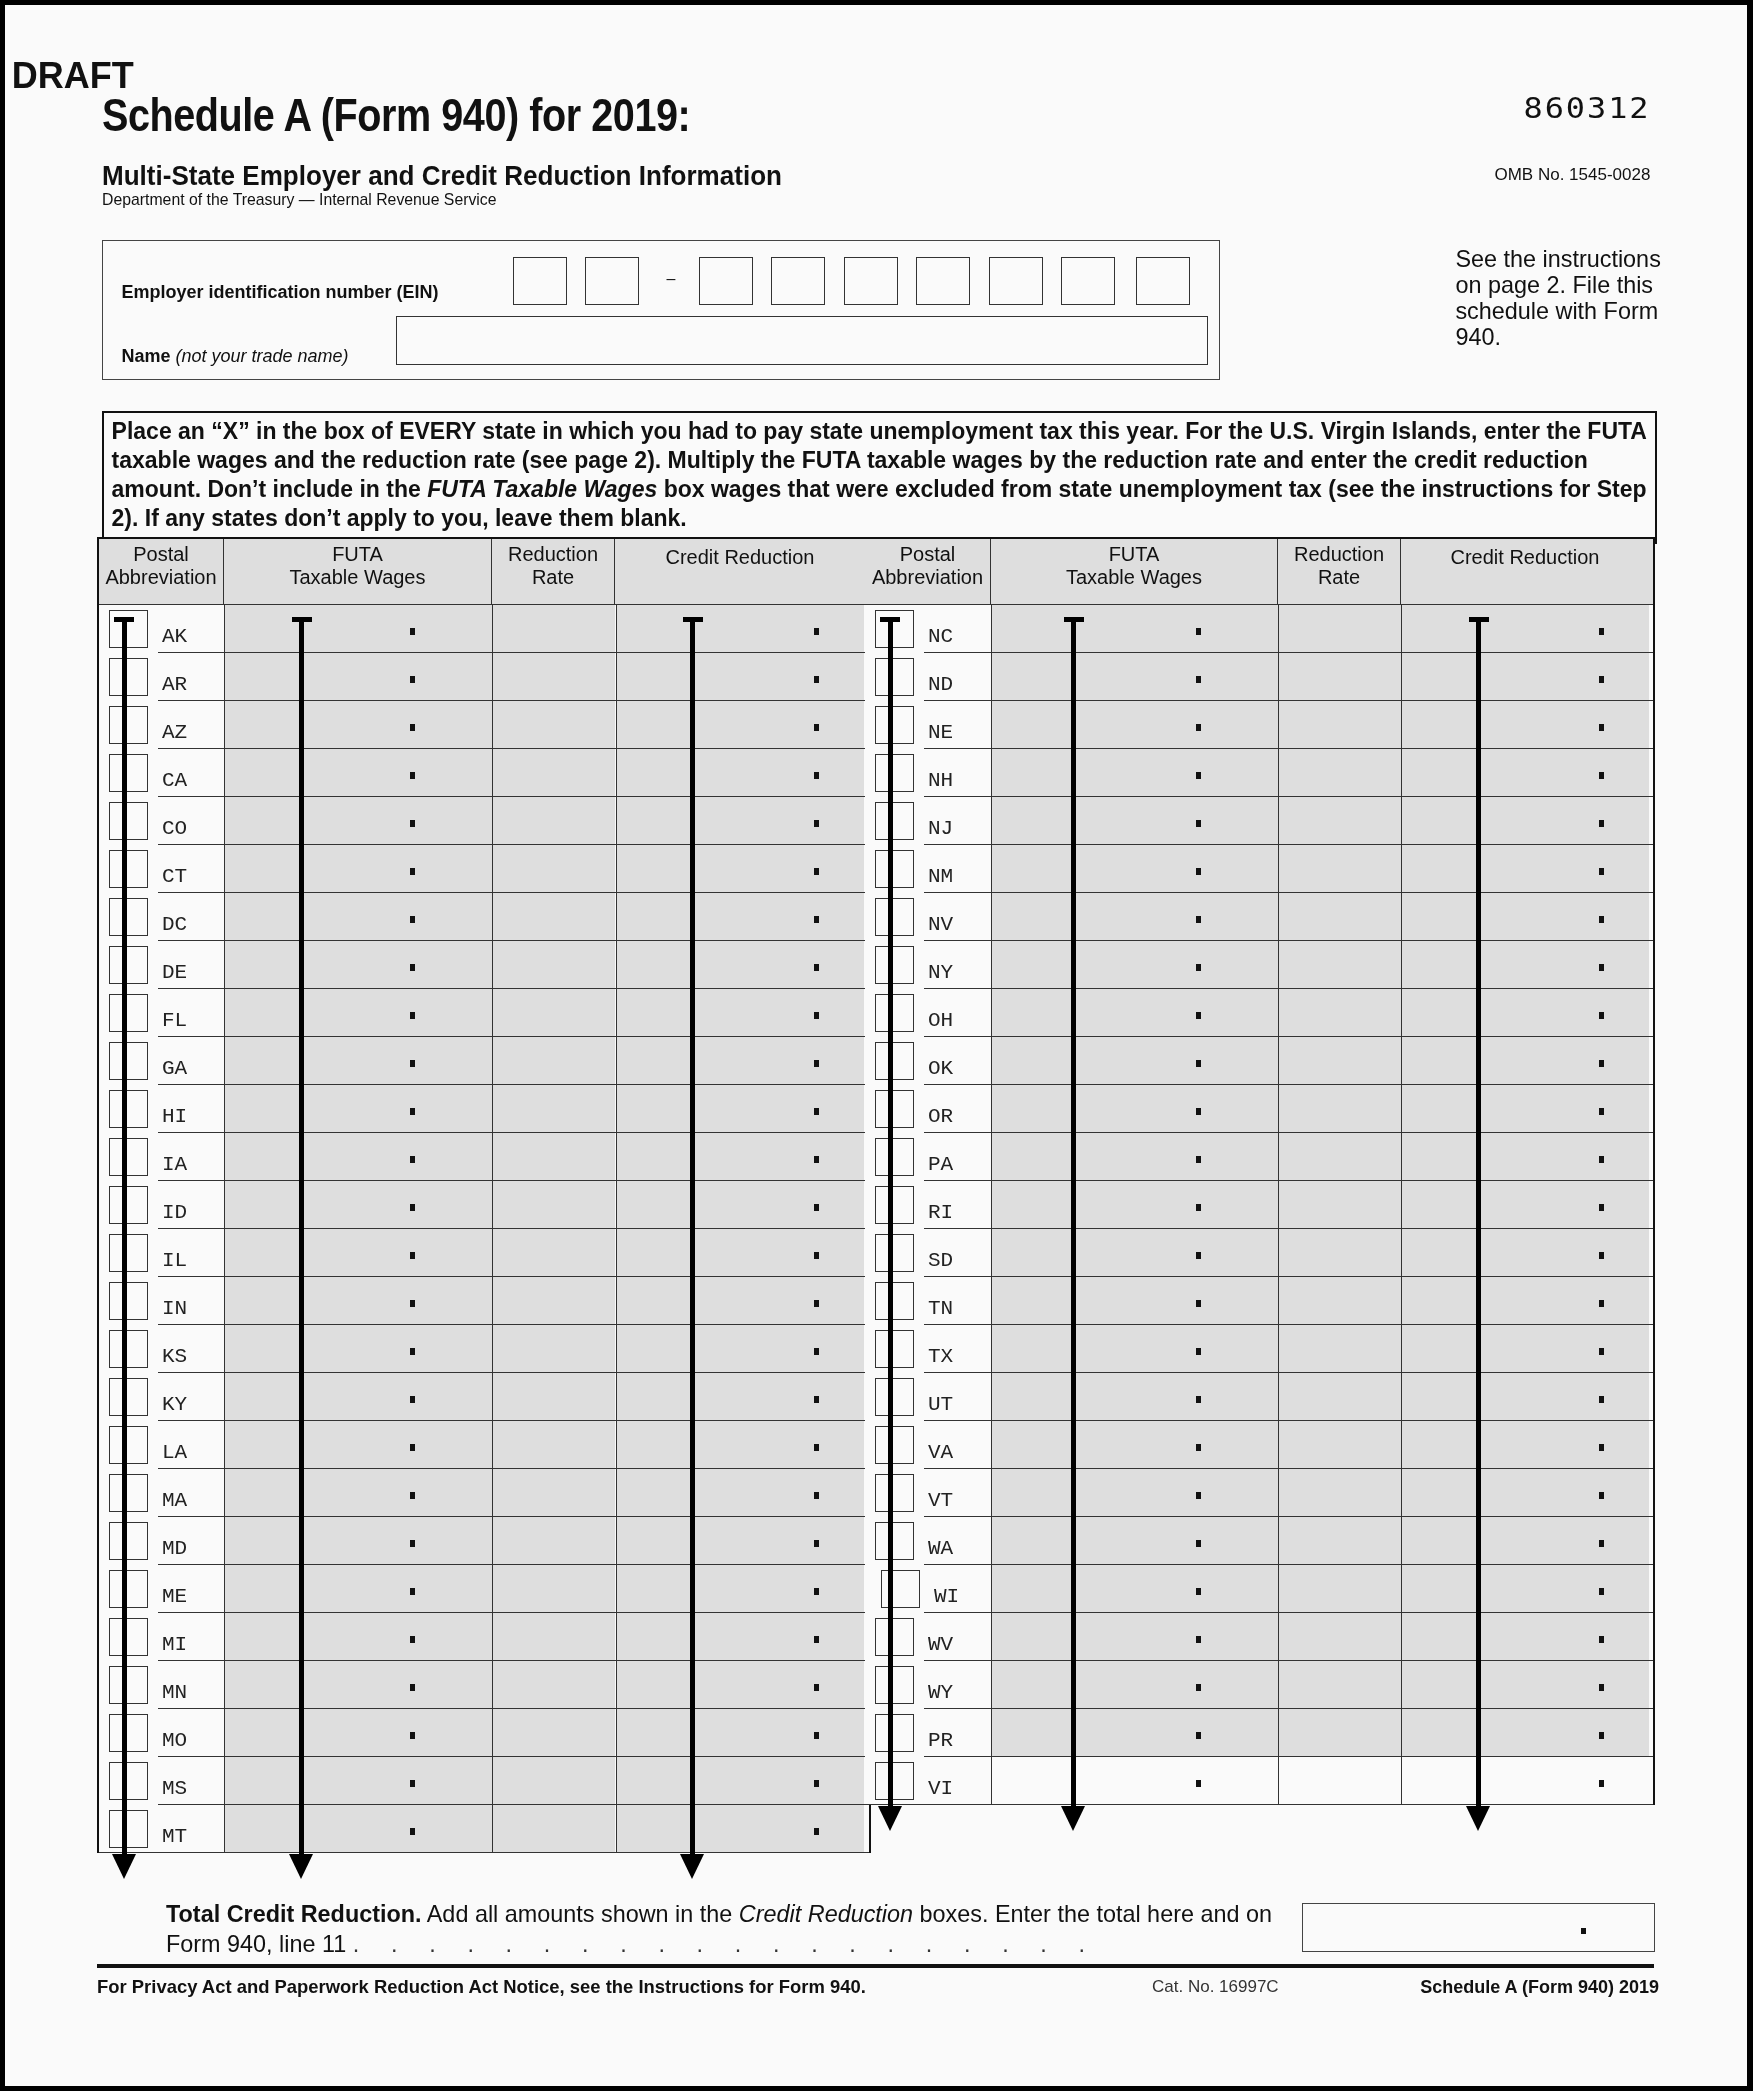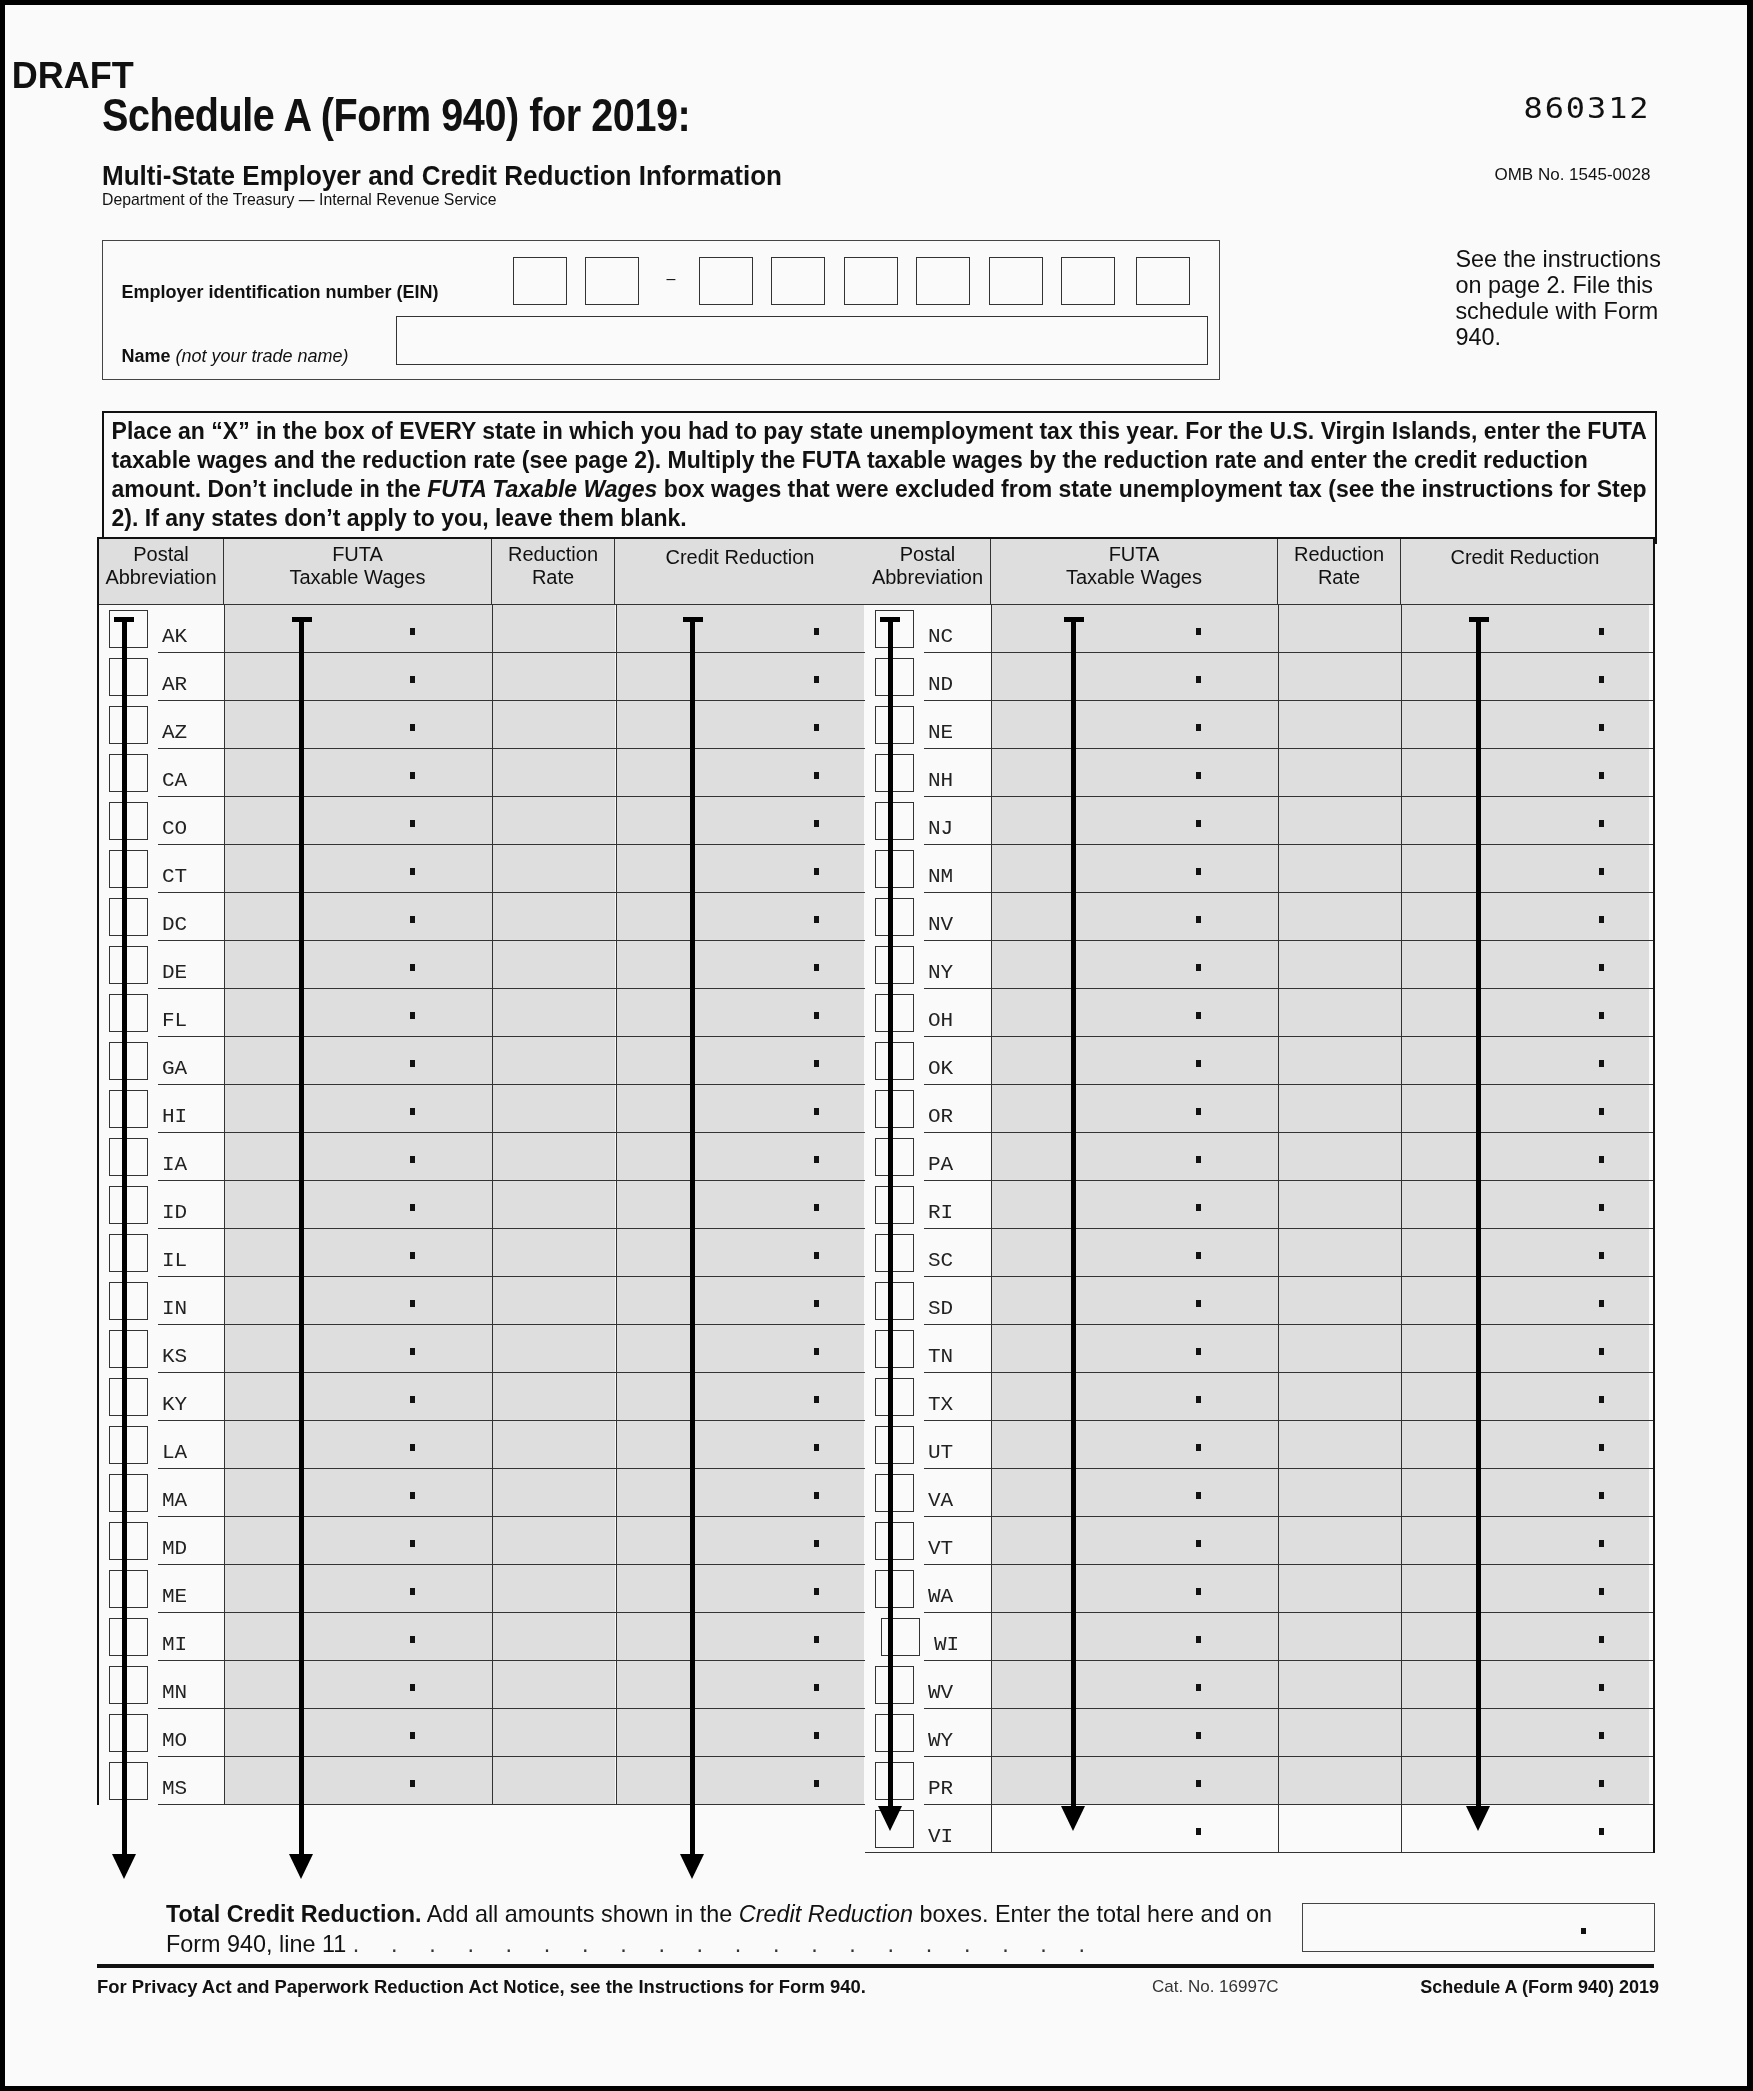--- a/index.html
+++ b/index.html
@@ -454,20 +454,34 @@
        </div>
        <div class="cell c-shade" style="left:125px;width:268px;background:#dedede">
          <div class="dot" style="left:185px"></div>
        </div>
        <div class="cell c-shade" style="left:393px;width:123px;background:#dedede"></div>
        <div class="cell c-shade" style="left:517px;width:248px;background:#dedede">
          <div class="dot" style="left:197px"></div>
        </div>
        <div class="rowline"></div>
       </div>
+      <div class="row">
+        <div class="cell c-postal" style="left:0;width:125px">
+         <div class="chk"></div>
+         <span class="abbr">MT</span>
+       </div>
+       <div class="cell c-shade" style="left:125px;width:268px;background:#dedede">
+         <div class="dot" style="left:185px"></div>
+       </div>
+       <div class="cell c-shade" style="left:393px;width:123px;background:#dedede"></div>
+       <div class="cell c-shade" style="left:517px;width:248px;background:#dedede">
+         <div class="dot" style="left:197px"></div>
+       </div>
+       <div class="rowline" style="left: 0px; border-bottom: 1.8px solid rgb(51, 51, 51);"></div>
+      </div>
       <div class="tstem" style="left: 22.5px; top: 11.7px; height: 1241px;"></div>
       <div class="tbar" style="left: 15.3px; top: 11.7px;"></div>
       <div class="arrowhead" style="left: 12.6px; top: 1249px;"></div>
       <div class="tstem" style="left: 200px; top: 11.7px; height: 1241px;"></div>
       <div class="tbar" style="left: 193px; top: 11.7px;"></div>
       <div class="arrowhead" style="left: 190px; top: 1249px;"></div>
       <div class="tstem" style="left: 591px; top: 11.7px; height: 1241px;"></div>
       <div class="tbar" style="left: 584px; top: 11.7px;"></div>
       <div class="arrowhead" style="left: 581px; top: 1249px;"></div>
     </div>
@@ -670,34 +684,20 @@
        </div>
        <div class="cell c-shade" style="left:413px;width:123px;background:#dedede"></div>
        <div class="cell c-shade" style="left:536px;width:248px;background:#dedede">
          <div class="dot" style="left:197px"></div>
        </div>
        <div class="rowline"></div>
       </div>
       <div class="row">
         <div class="cell c-postal" style="left:0;width:126px">
          <div class="chk"></div>
-         <span class="abbr">SC</span>
-       </div>
-       <div class="cell c-shade" style="left:126px;width:287px;background:#dedede">
-         <div class="dot" style="left:204px"></div>
-       </div>
-       <div class="cell c-shade" style="left:413px;width:123px;background:#dedede"></div>
-       <div class="cell c-shade" style="left:536px;width:248px;background:#dedede">
-         <div class="dot" style="left:197px"></div>
-       </div>
-       <div class="rowline"></div>
-      </div>
-      <div class="row">
-        <div class="cell c-postal" style="left:0;width:126px">
-         <div class="chk"></div>
          <span class="abbr">SD</span>
        </div>
        <div class="cell c-shade" style="left:126px;width:287px;background:#dedede">
          <div class="dot" style="left:204px"></div>
        </div>
        <div class="cell c-shade" style="left:413px;width:123px;background:#dedede"></div>
        <div class="cell c-shade" style="left:536px;width:248px;background:#dedede">
          <div class="dot" style="left:197px"></div>
        </div>
        <div class="rowline"></div>

